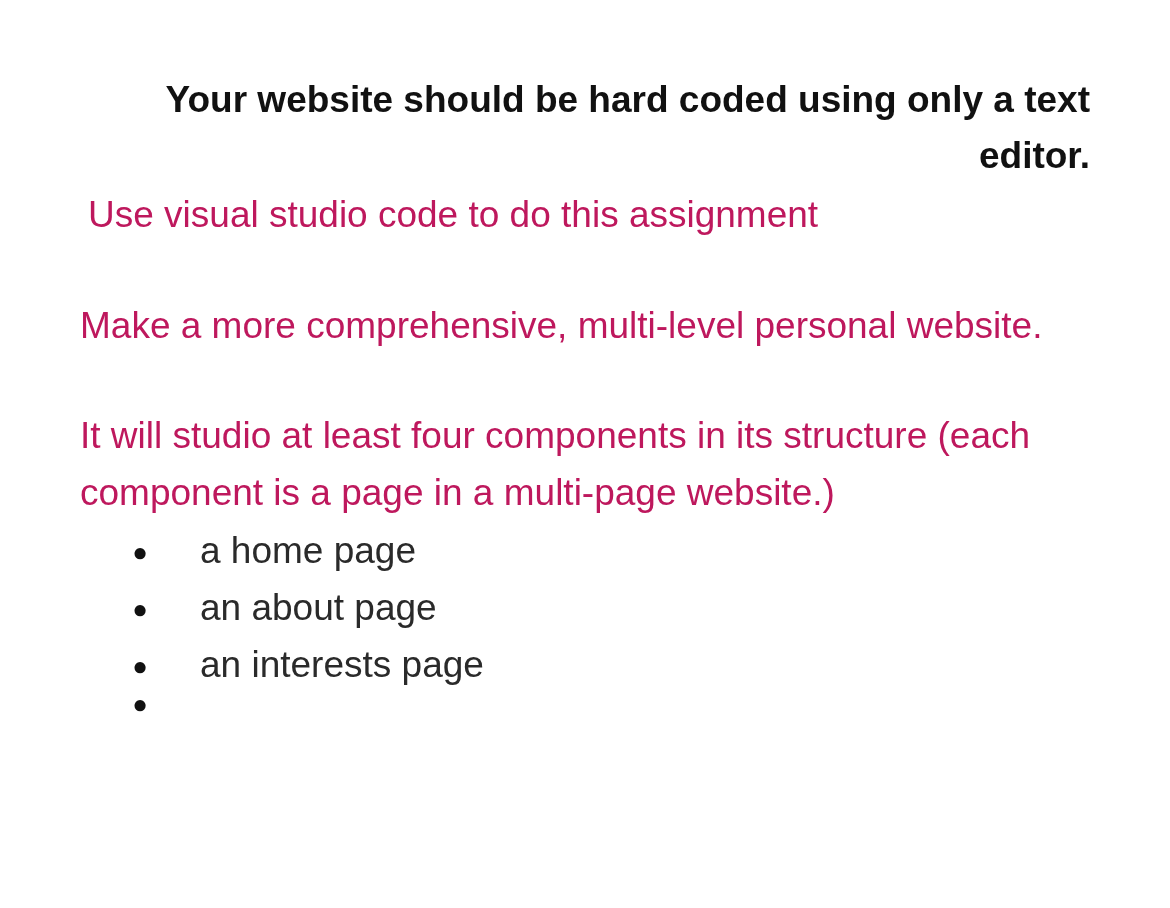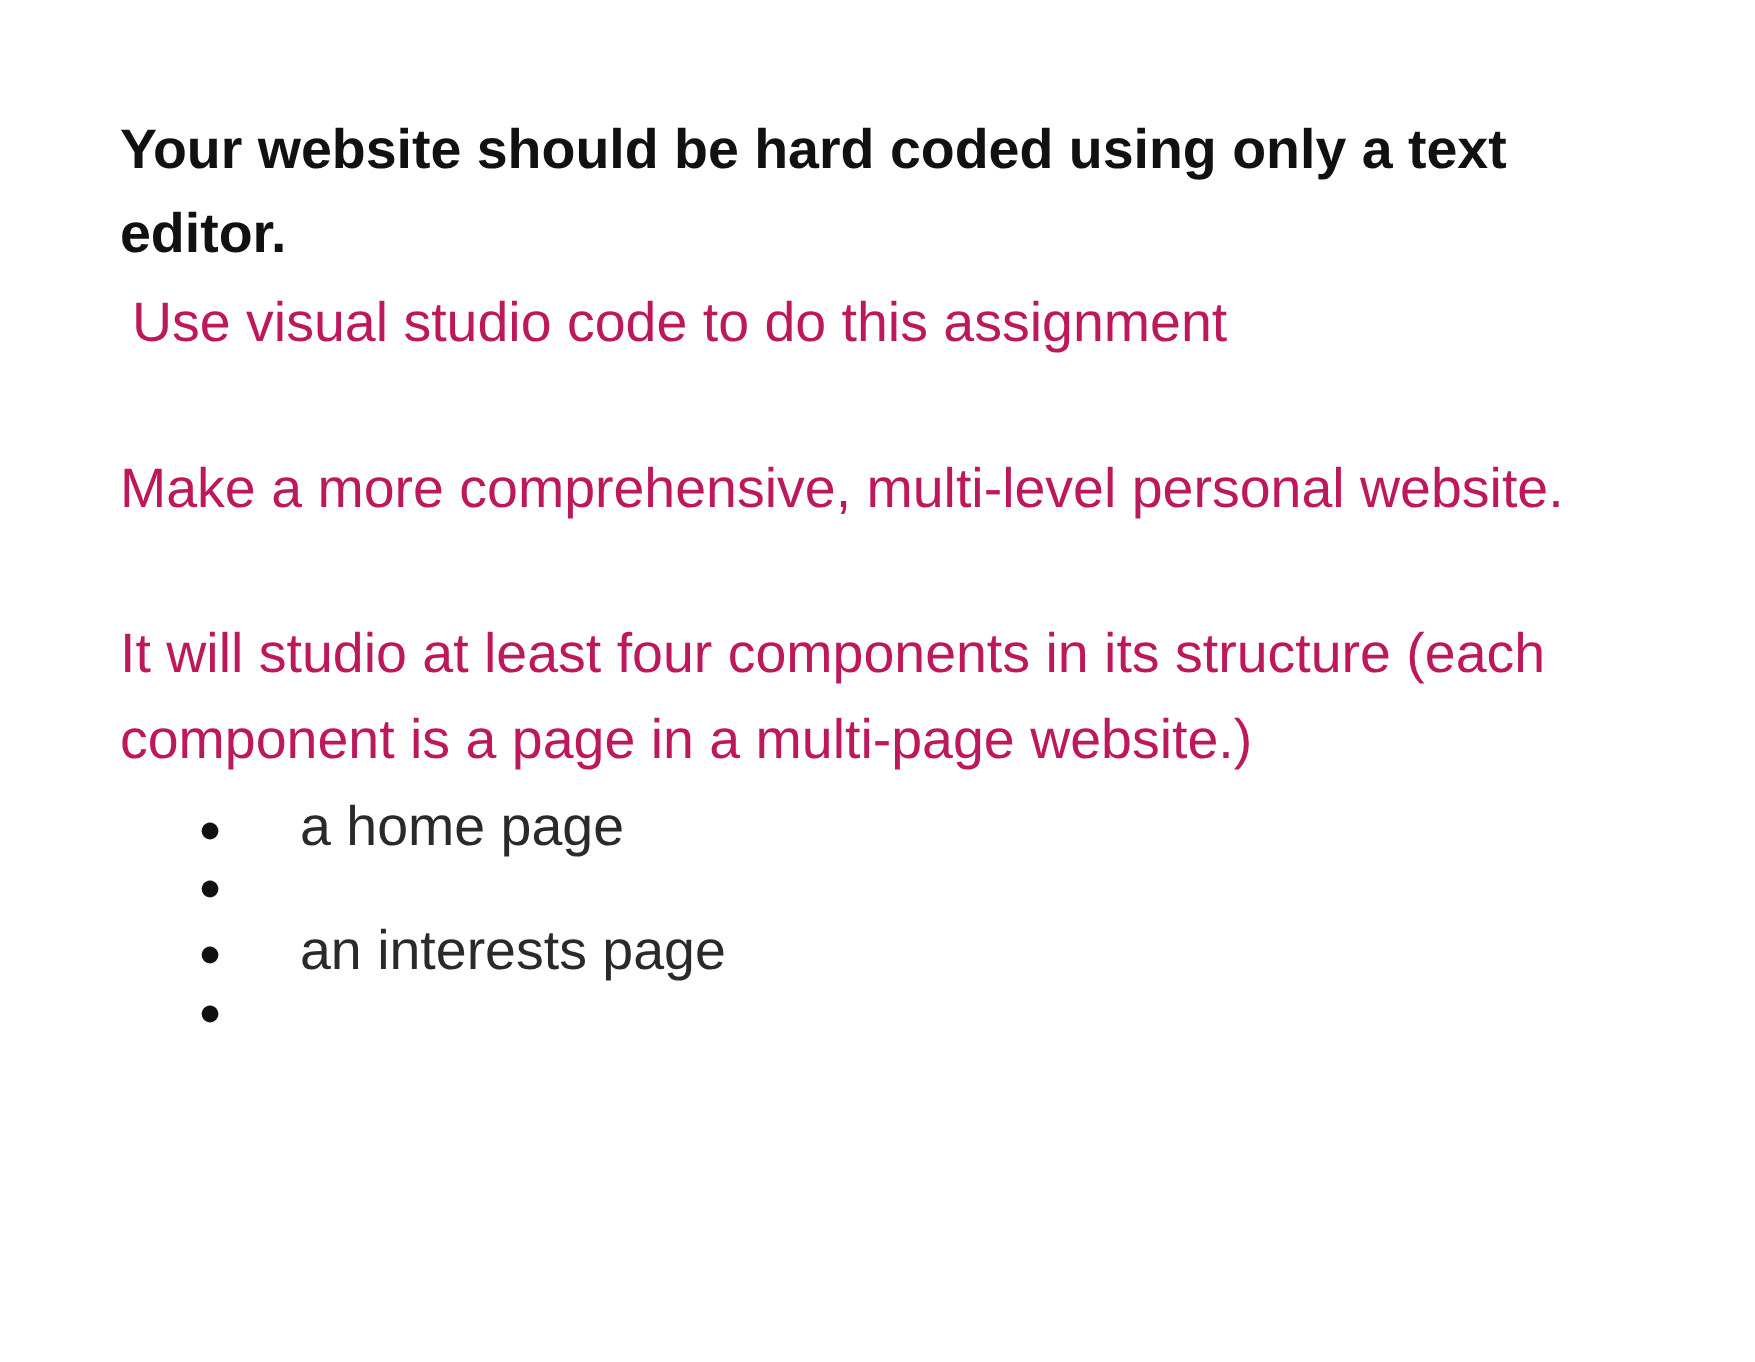--- a/index.html
+++ b/index.html
@@ -13,20 +13,21 @@
       background: #ffffff;
       font-family: Arial, Helvetica, sans-serif;
       padding: 72px 80px;
       color: #222;
     }
     .heading-bold {
       font-weight: 700;
       font-size: 37px;
       line-height: 1.5;
       color: #111;
+      text-align: right;
     }
     .para {
       font-weight: 400;
       font-size: 37px;
       line-height: 1.53;
       color: #be185d;
       margin-top: 4px;
     }
     .para.spaced {
       margin-top: 54px;
@@ -68,20 +69,21 @@
 
 <div class="para spaced">It will studio at least four components in its structure (each component is a page in a multi-page website.)</div>
 
 <ul class="list">
   <li>
     <span class="bullet">●</span>
     <span>a home page</span>
   </li>
   <li>
     <span class="bullet">●</span>
+    <span>an about page</span>
   </li>
   <li>
     <span class="bullet">●</span>
     <span>an interests page</span>
   </li>
   <li>
     <span class="bullet">●</span>
   </li>
 </ul>
 

